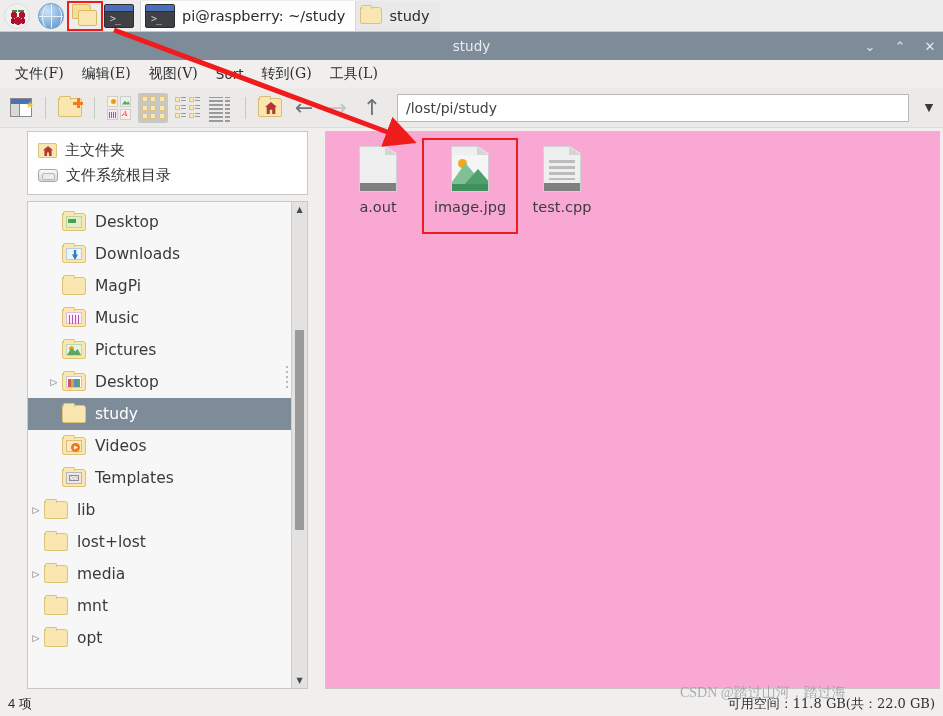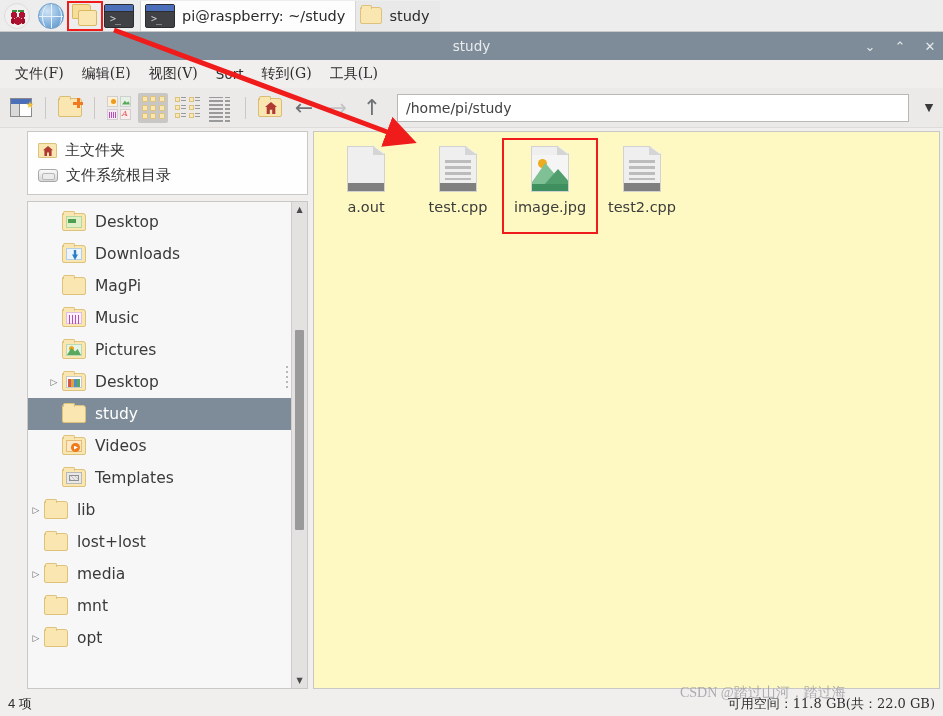--- a/index.html
+++ b/index.html
@@ -224,21 +224,21 @@
       font-size:8px; color:#4a4a4a; }
   #tvsb .thumb { position:absolute; left:3px; right:3px; top:128px; height:200px;
       background:#9a9a9a; border-radius:1px; }
   #tvsb .arb { position:absolute; left:0; right:0; bottom:0; height:15px;
       display:flex; align-items:center; justify-content:center; font-size:8px; color:#4a4a4a;}
 
   .splitter { position:absolute; left:284px; top:235px; width:5px; height:34px; }
   .splitter i { display:block; width:2px; height:2px; background:#b9b8b7; margin:3px auto; }
 
   
-  #filepane { position:relative; flex:1; margin:3px 3px 3px 2px; background:#fef9c3;
+  #filepane { position:relative; flex:1; margin:3px 3px 3px 14px; background:#f9a8d4;
       border:1px solid #c9c8c7; }
   #filegrid { padding:8px 6px; display:flex; flex-wrap:wrap; align-content:flex-start; }
   .fitem { width:92px; height:92px; display:flex; flex-direction:column;
       align-items:center; justify-content:flex-start; padding-top:6px; }
   .fitem.sel { outline:2px solid #f01c1c; }
   .fname { margin-top:7px; font-size:14.5px; color:#3c3c3c; text-align:center; }
 
   .doc { width:38px; height:46px; position:relative; }
   .doc .pg { position:absolute; left:0; top:0; width:38px; height:46px;
       background:#efefef; border:1px solid #d2d2d2;
@@ -448,21 +448,21 @@
       <div class="vsep"></div>
       <div class="tbtn">
         <div class="ico-homefolder">
             <div class="h"></div>
           </div>
       </div>
       <div class="arrowbtn">←</div>
       <div class="arrowbtn dim">→</div>
       <div class="arrowbtn">↑</div>
       <div id="pathbar">
-        <span>/home/pi/study</span>
+        <span>/lost/pi/study</span>
       </div>
       <div class="pbdrop">▼</div>
     </div>
 
     <div id="body">
 
       <div id="sidebar">
 
         <div id="places">
           <div class="place">
@@ -597,29 +597,20 @@
 
       <div id="filepane">
         <div id="filegrid">
             <div class="fitem">
               <div class="doc">
                 <span class="pg"></span>
                 <span class="corner"></span>
                 <span class="foot"></span>
               </div>
               <div class="fname">a.out</div>
-            </div>
-            <div class="fitem">
-              <div class="doc">
-                <span class="pg"></span>
-                <span class="corner"></span>
-                <span class="lines"></span>
-                <span class="foot"></span>
-              </div>
-              <div class="fname">test.cpp</div>
             </div>
             <div class="fitem sel">
               <div class="doc">
                 <span class="pg"></span>
                 <span class="corner"></span>
                 <span class="imgbox">
                   <span class="sky"></span>
                   <span class="sun"></span>
                   <span class="hill1"></span>
                   <span class="hill2"></span>
@@ -628,21 +619,21 @@
               </div>
               <div class="fname">image.jpg</div>
             </div>
             <div class="fitem">
               <div class="doc">
                 <span class="pg"></span>
                 <span class="corner"></span>
                 <span class="lines"></span>
                 <span class="foot"></span>
               </div>
-              <div class="fname">test2.cpp</div>
+              <div class="fname">test.cpp</div>
             </div>
           </div>
       </div>
 
     </div>
 
     <div id="statusbar">
       <span class="left">4 项</span>
       <span class="right">可用空间：11.8 GB(共：22.0 GB)</span>
     </div>

